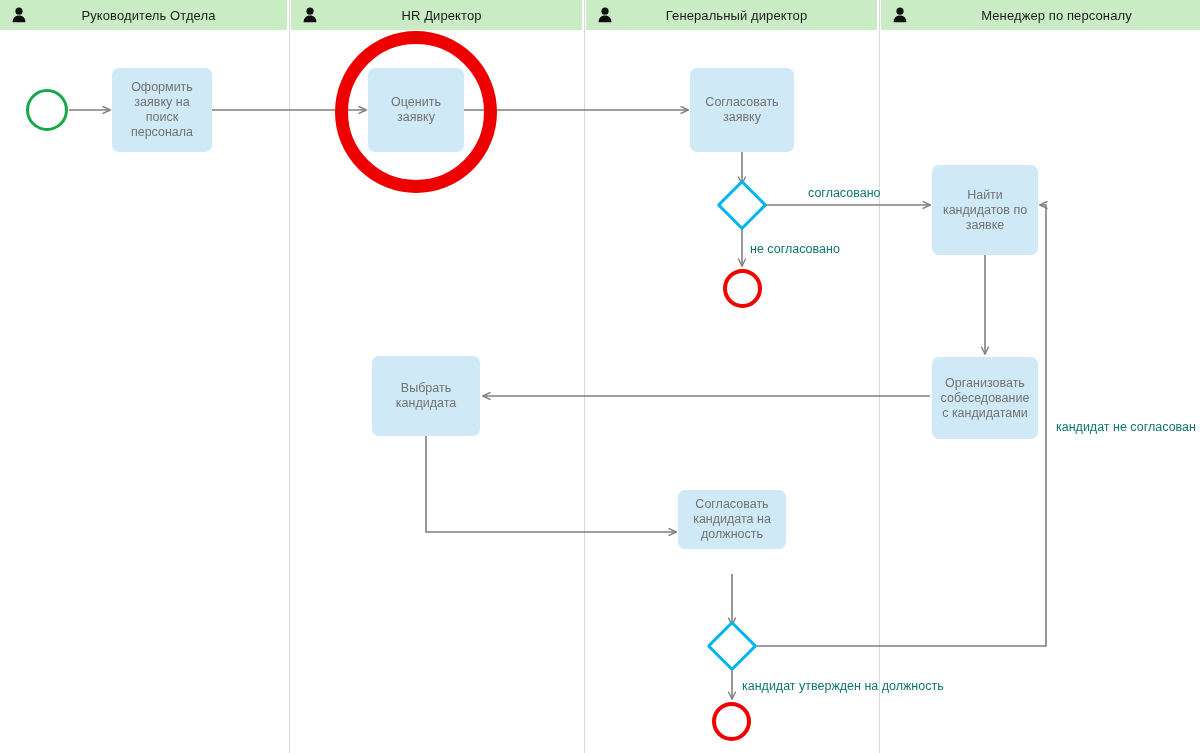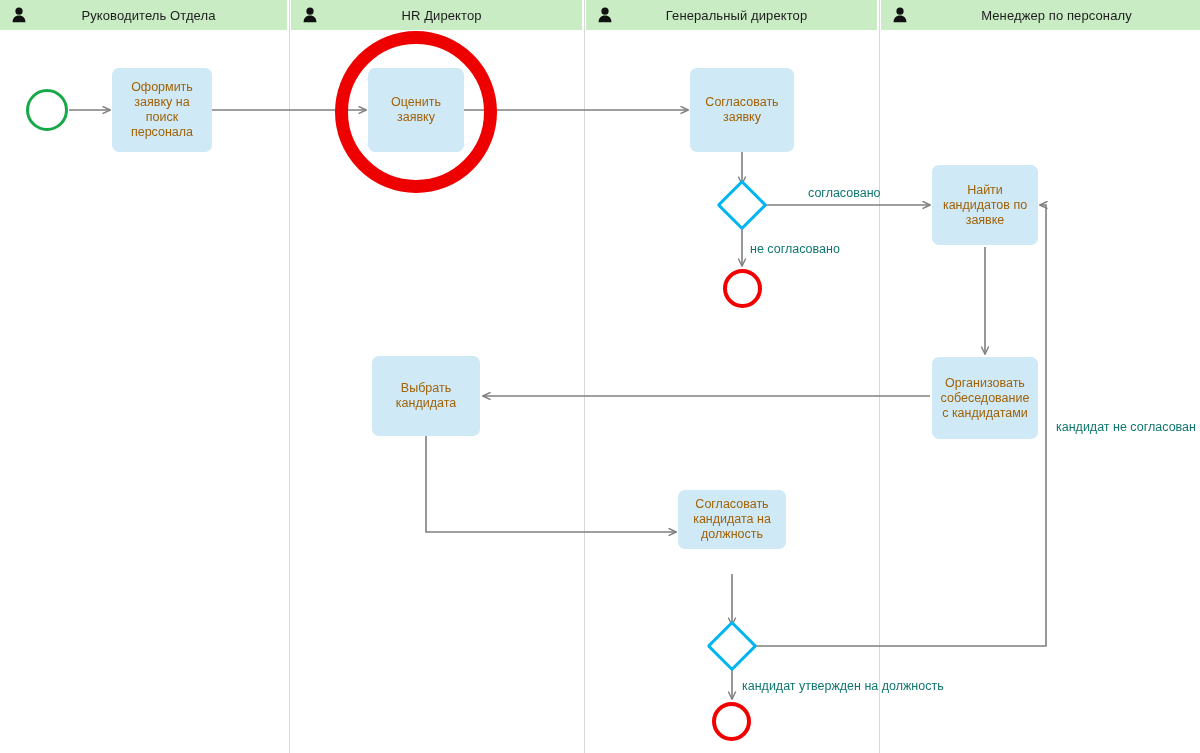--- a/index.html
+++ b/index.html
@@ -55,21 +55,21 @@
   .task {
     position: absolute;
     background: #cfe9f6;
     border-radius: 7px;
     display: flex;
     align-items: center;
     justify-content: center;
     text-align: center;
     font-size: 12.5px;
     line-height: 15px;
-    color: #a16207;
+    color: #737373;
     box-sizing: border-box;
     padding: 2px 6px;
   }
   
   .event {
     position: absolute;
     border-radius: 50%;
     box-sizing: border-box;
     background: transparent;
   }
@@ -198,21 +198,21 @@
 
   <div class="task" style="left:112px;top:68px;width:100px;height:84px">
     <span>Оформить заявку на поиск персонала</span>
   </div>
   <div class="task" style="left:368px;top:68px;width:96px;height:84px">
     <span>Оценить заявку</span>
   </div>
   <div class="task" style="left:690px;top:68px;width:104px;height:84px">
     <span>Согласовать заявку</span>
   </div>
-  <div class="task" style="left:932px;top:165px;width:106px;height:80px">
+  <div class="task" style="left:932px;top:165px;width:106px;height:90px">
     <span>Найти кандидатов по заявке</span>
   </div>
   <div class="task" style="left:932px;top:357px;width:106px;height:82px">
     <span>Организовать собеседование с кандидатами</span>
   </div>
   <div class="task" style="left:372px;top:356px;width:108px;height:80px">
     <span>Выбрать кандидата</span>
   </div>
   <div class="task" style="left:678px;top:490px;width:108px;height:59px">
     <span>Согласовать кандидата на должность</span>

